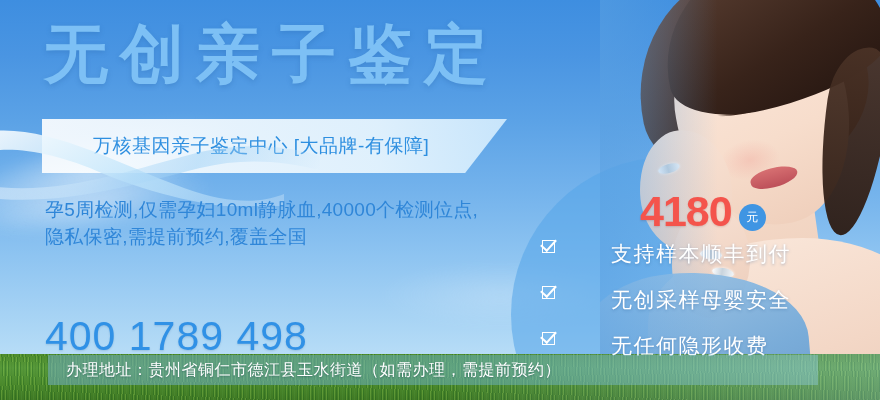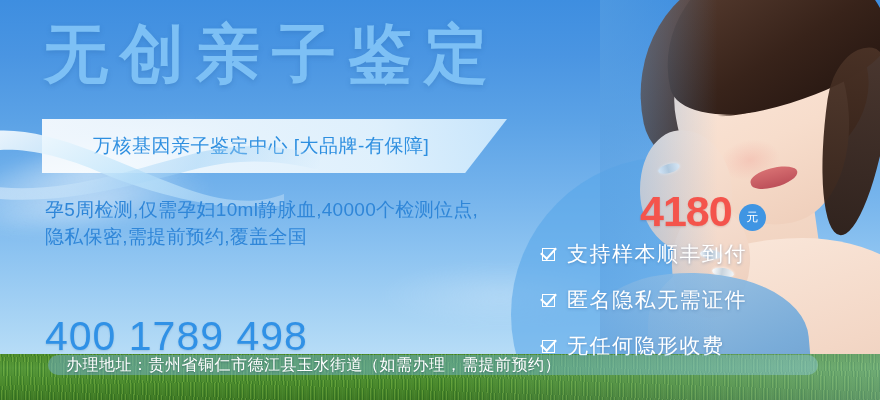--- a/index.html
+++ b/index.html
@@ -218,23 +218,24 @@
     background:#3f95e3;
     color:#fff; font-size:12px;
     display:flex; align-items:center; justify-content:center;
   }
 
   
   #checklist {
     position:absolute; left:542px; top:240px; z-index:6;
   }
   .check-row {
-    display:flex; align-items:center;
+    display:flex; align-items:flex-start;
     margin-bottom:18px;
     white-space:nowrap;
+    gap:44px;
   }
   .check-box {
     position:relative;
     width:13px; height:13px;
     border:1.6px solid #ffffff;
     margin-right:12px; flex:none;
   }
   .check-box::after {
     content:"";
     position:absolute; left:1px; top:-5px;
@@ -258,23 +259,23 @@
       repeating-linear-gradient(94deg, rgba(160,215,90,.28) 0 1px, rgba(0,0,0,0) 1px 4px),
       linear-gradient(to bottom,#4e8c2c 0%,#57993a 30%,#4b8a2c 65%,#3f7824 100%);
   }
   #grass-haze {
     position:absolute; left:440px; bottom:0; width:440px; height:46px;
     z-index:6;
     background:linear-gradient(to right, rgba(150,205,225,0), rgba(160,210,230,.35));
   }
   #address-bar {
     position:absolute; left:48px; top:355px; z-index:7;
-    width:770px; height:20px;
+    width:770px; height:30px;
     background:linear-gradient(to right, rgba(110,170,185,.58), rgba(105,175,190,.52) 60%, rgba(140,200,215,.46));
-    display:flex; align-items:center;border-radius:12px;
+    display:flex; align-items:center;
   }
   #address-text {
     margin-left:18px;
     font-size:16px; color:#ffffff;
     white-space:nowrap; letter-spacing:.5px;
     text-shadow:0 1px 2px rgba(20,60,70,.45);
   }
 </style>
 </head>
 <body>
@@ -329,21 +330,21 @@
     <span id="price-unit">元</span>
   </div>
 
   <div id="checklist">
     <div class="check-row">
       <span class="check-box"></span>
       <span class="check-label">支持样本顺丰到付</span>
     </div>
     <div class="check-row">
       <span class="check-box"></span>
-      <span class="check-label">匿名隐私无需证件</span>
+      <span class="check-label">无创采样母婴安全</span>
     </div>
     <div class="check-row">
       <span class="check-box"></span>
       <span class="check-label">无任何隐形收费</span>
     </div>
   </div>
 
   <div id="grass"></div>
   <div id="grass-haze"></div>
 

